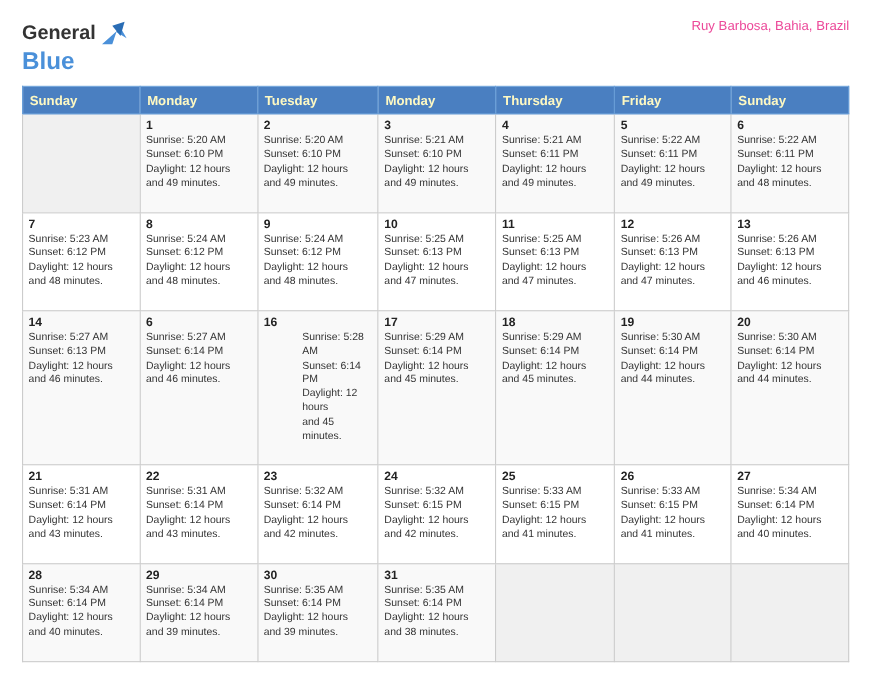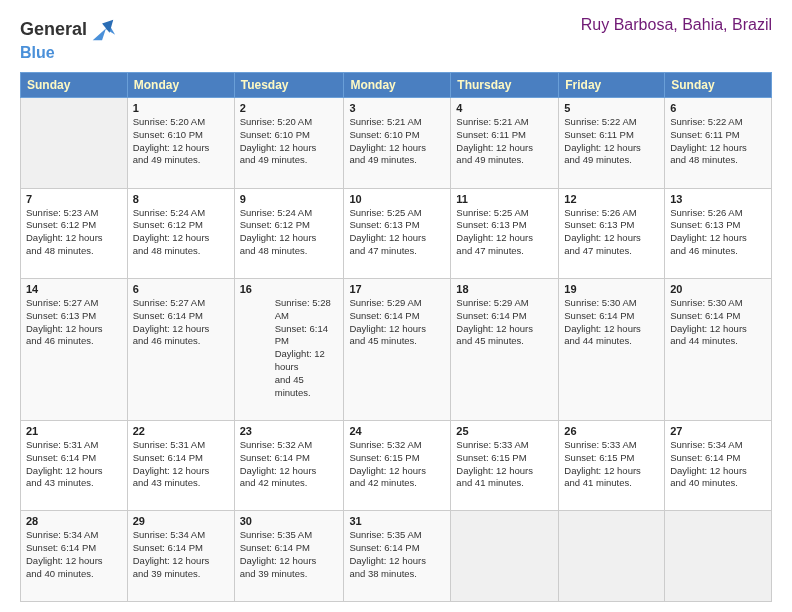--- a/index.html
+++ b/index.html
@@ -42,22 +42,22 @@
     .title-block {
       text-align: right;
     }
     .calendar-title {
       font-size: 34px;
       font-weight: bold;
       color: #333;
       line-height: 1.1;
     }
     .calendar-subtitle {
-      font-size: 16px;
-      color: #701a75;
+      font-size: 12px;
+      color: #ec4899;
     }
     table {
       width: 100%;
       border-collapse: collapse;
       flex: 1;
     }
     thead tr th {
       background-color: #4a7fc1;
       color: #fef9c3;
       font-size: 12px;
@@ -101,21 +101,21 @@
   <div class="header">
     <div class="logo">
       <div>
         <div style="display:flex;align-items:center;">
           <span class="logo-text">General</span>
           <svg class="logo-icon" viewBox="0 0 30 30" xmlns="http://www.w3.org/2000/svg">
             <polygon points="4,26 22,10 28,20 18,14 14,26" fill="#4a90d9"></polygon>
             <polygon points="14,8 26,4 22,18" fill="#2a6db5"></polygon>
           </svg>
         </div>
-        <span class="logo-text" style="color:#4a90d9;font-size:16px;font-weight:bold;">Blue</span>
+        <span class="logo-text" style="color:#4a90d9;font-size:22px;font-weight:bold;">Blue</span>
       </div>
     </div>
     <div class="title-block">
       <div class="calendar-subtitle">Ruy Barbosa, Bahia, Brazil</div>
     </div>
   </div>
 
   <table>
     <thead>
       <tr>

